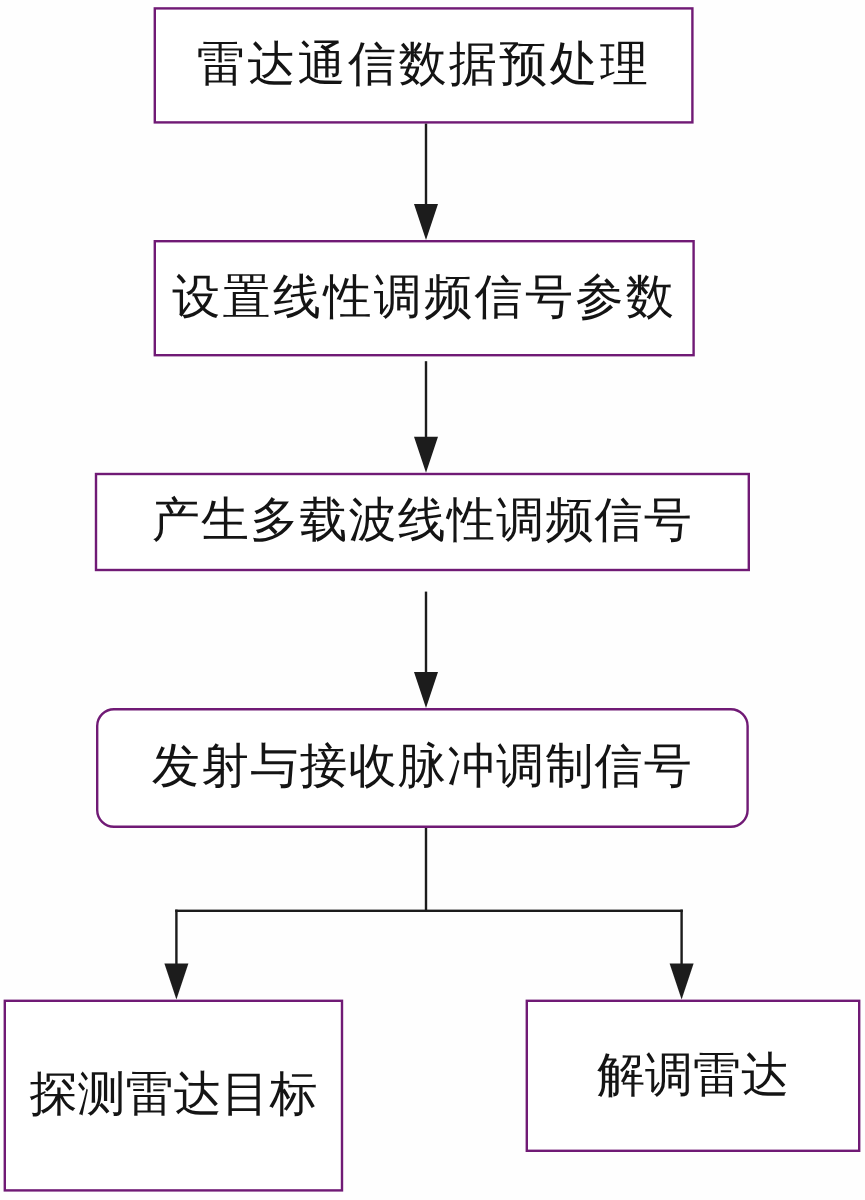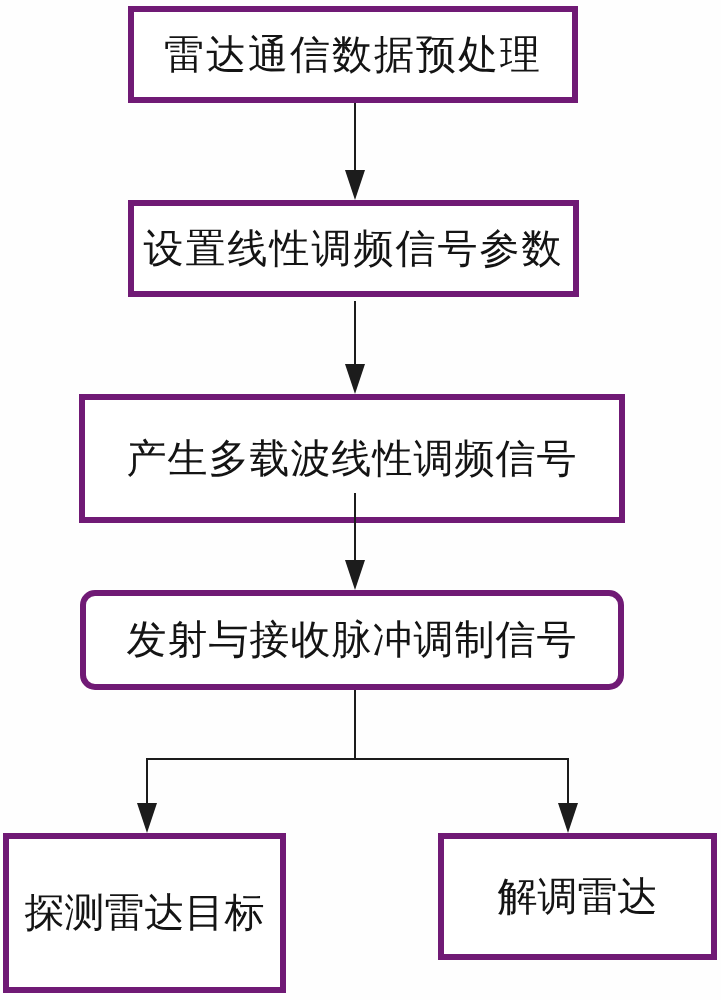--- a/index.html
+++ b/index.html
@@ -11,21 +11,21 @@
     position: relative;
     width: 721px;
     height: 1000px;
     background: #fefefe;
     font-family: "DejaVu Serif", "Liberation Serif", serif;
     overflow: hidden;
   }
   .node {
     position: absolute;
     box-sizing: border-box;
-    border: 6px solid #701a75;
+    border: 2px solid #701a75;
     background: #ffffff;
     display: flex;
     flex-direction: column;
     align-items: center;
     justify-content: center;
     text-align: center;
     color: #141414;
     font-size: 40px;
     line-height: 1.38;
     white-space: nowrap;
@@ -47,21 +47,21 @@
     position: absolute;
     width: 0;
     height: 0;
     border-left: 10px solid transparent;
     border-right: 10px solid transparent;
     border-top: 30px solid #1c1c1c;
   }
   
   #n1 { left: 128px; top: 6px;   width: 450px; height: 97px;  }
   #n2 { left: 128px; top: 200px; width: 451px; height: 97px; }
-  #n3 { left: 79px;  top: 394px; width: 546px; height: 129px;  }
+  #n3 { left: 79px;  top: 394px; width: 546px; height: 82px;  }
   #n4 { left: 80px;  top: 590px; width: 544px; height: 100px; border-radius: 15px; }
   
   #n5 { left: 3px;   top: 833px; width: 283px; height: 160px; }
   #n6 { left: 438px; top: 833px; width: 279px; height: 127px; }
   
   #l1 { left: 354px; top: 103px; height: 70px; }
   #h1 { left: 345px; top: 170px; }
   #l2 { left: 354px; top: 301px; height: 66px; }
   #h2 { left: 345px; top: 364px; }
   #l3 { left: 354px; top: 493px; height: 70px; }

